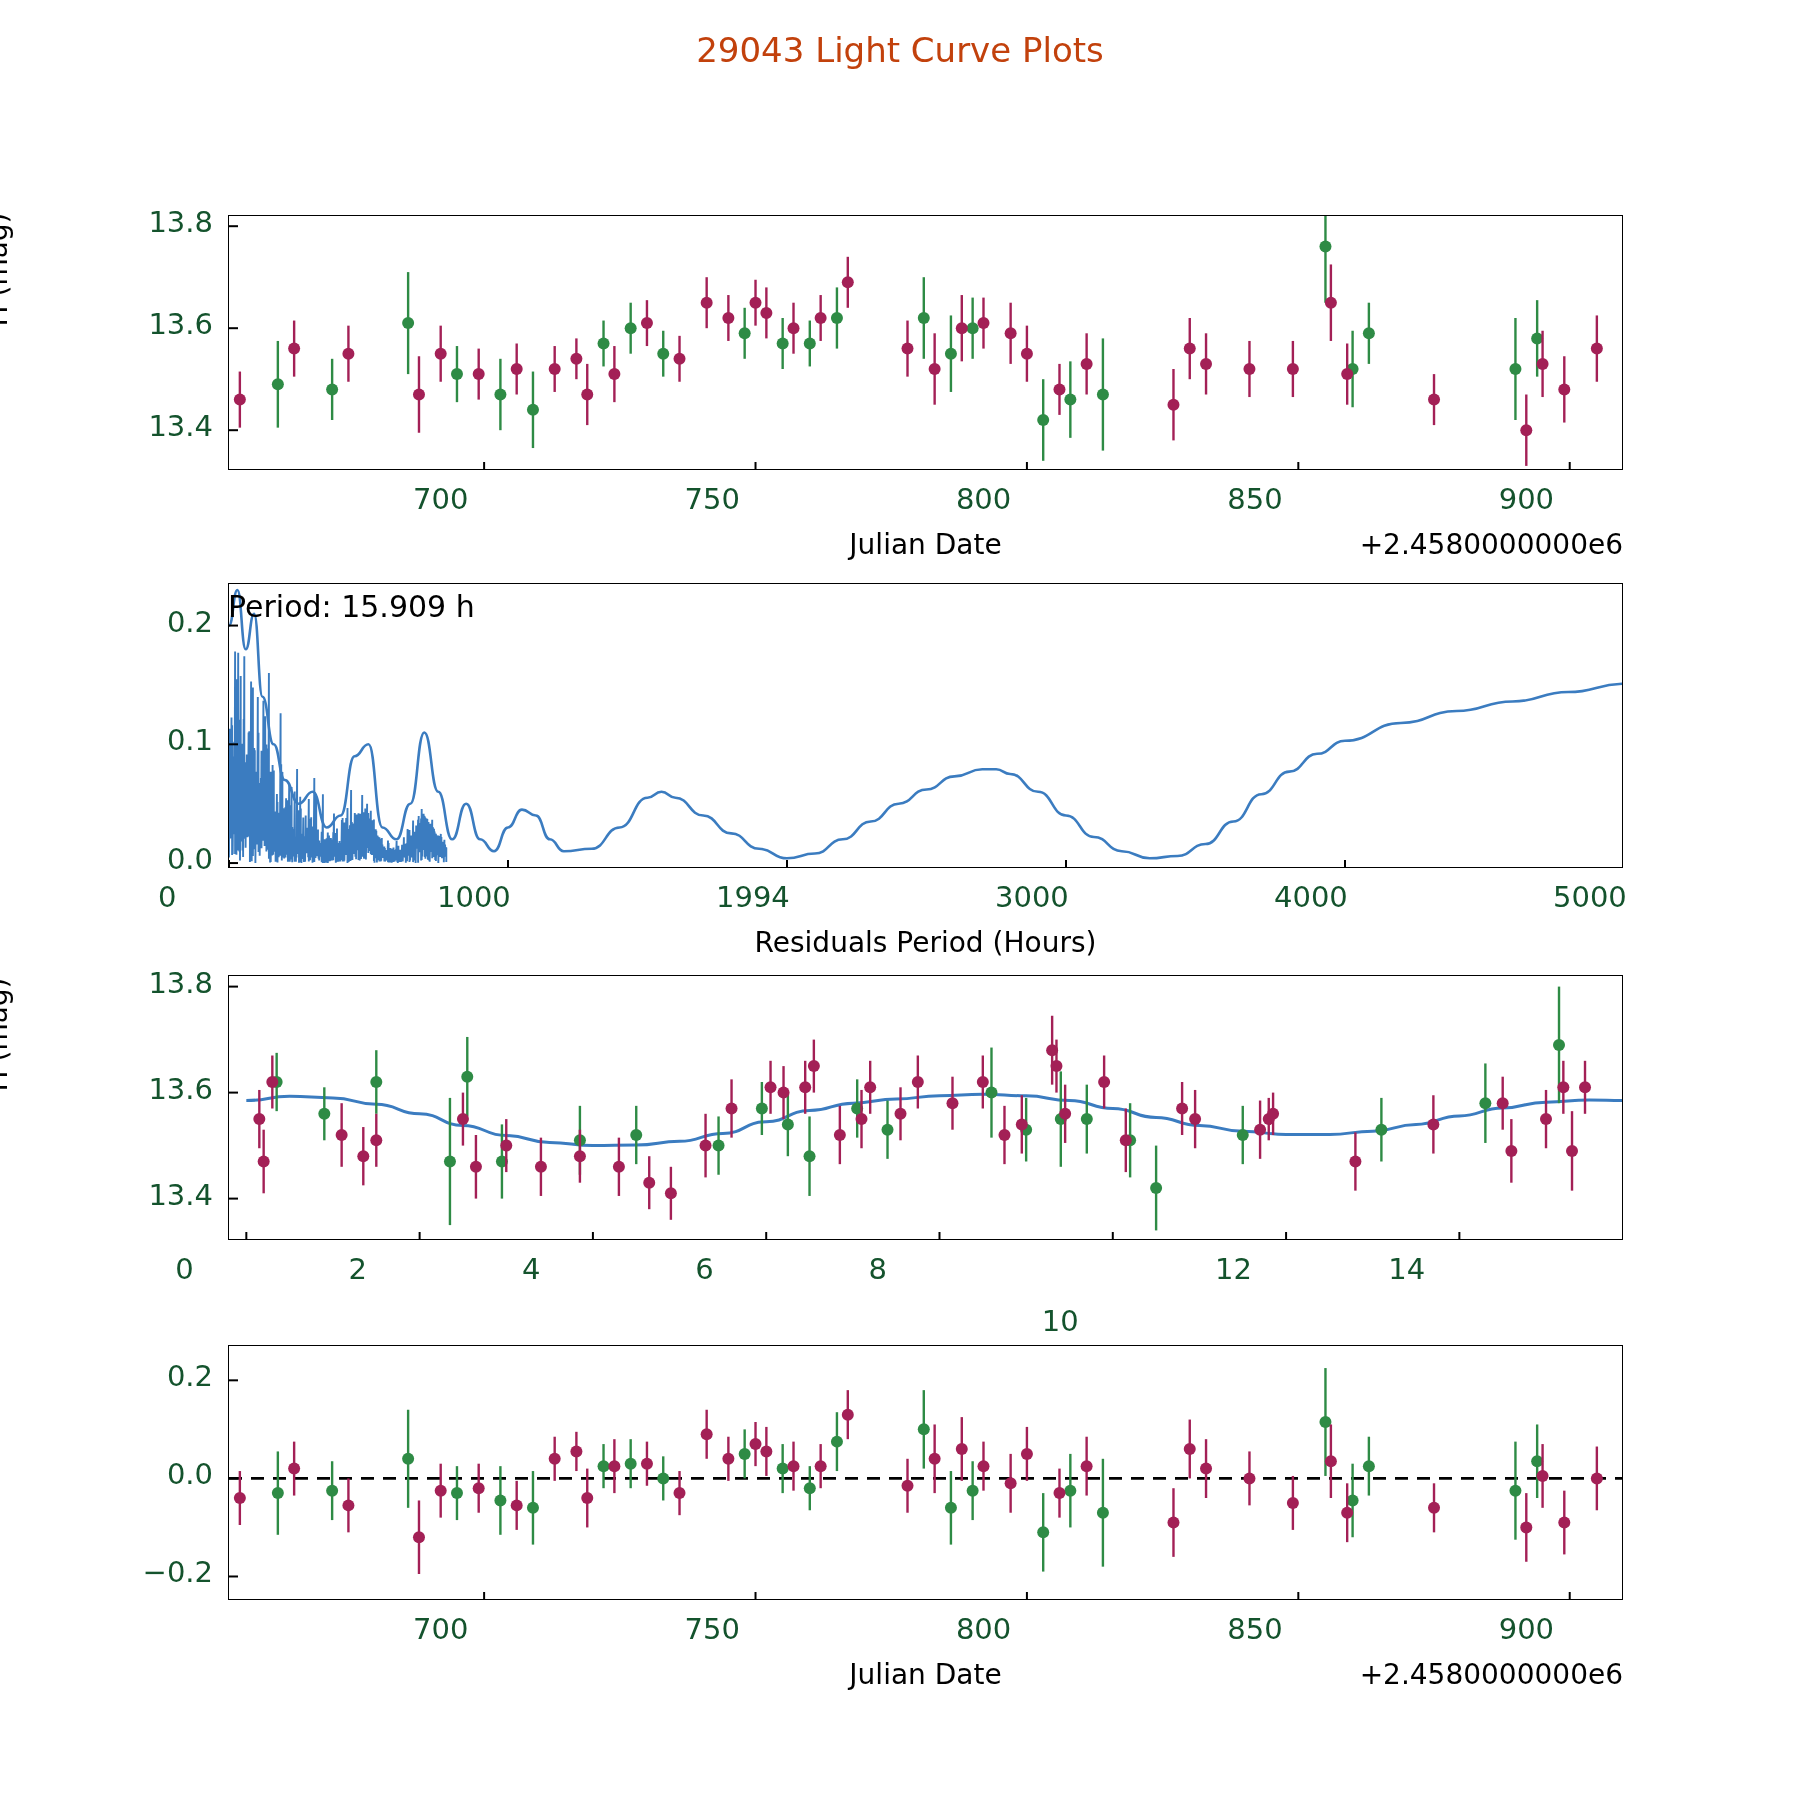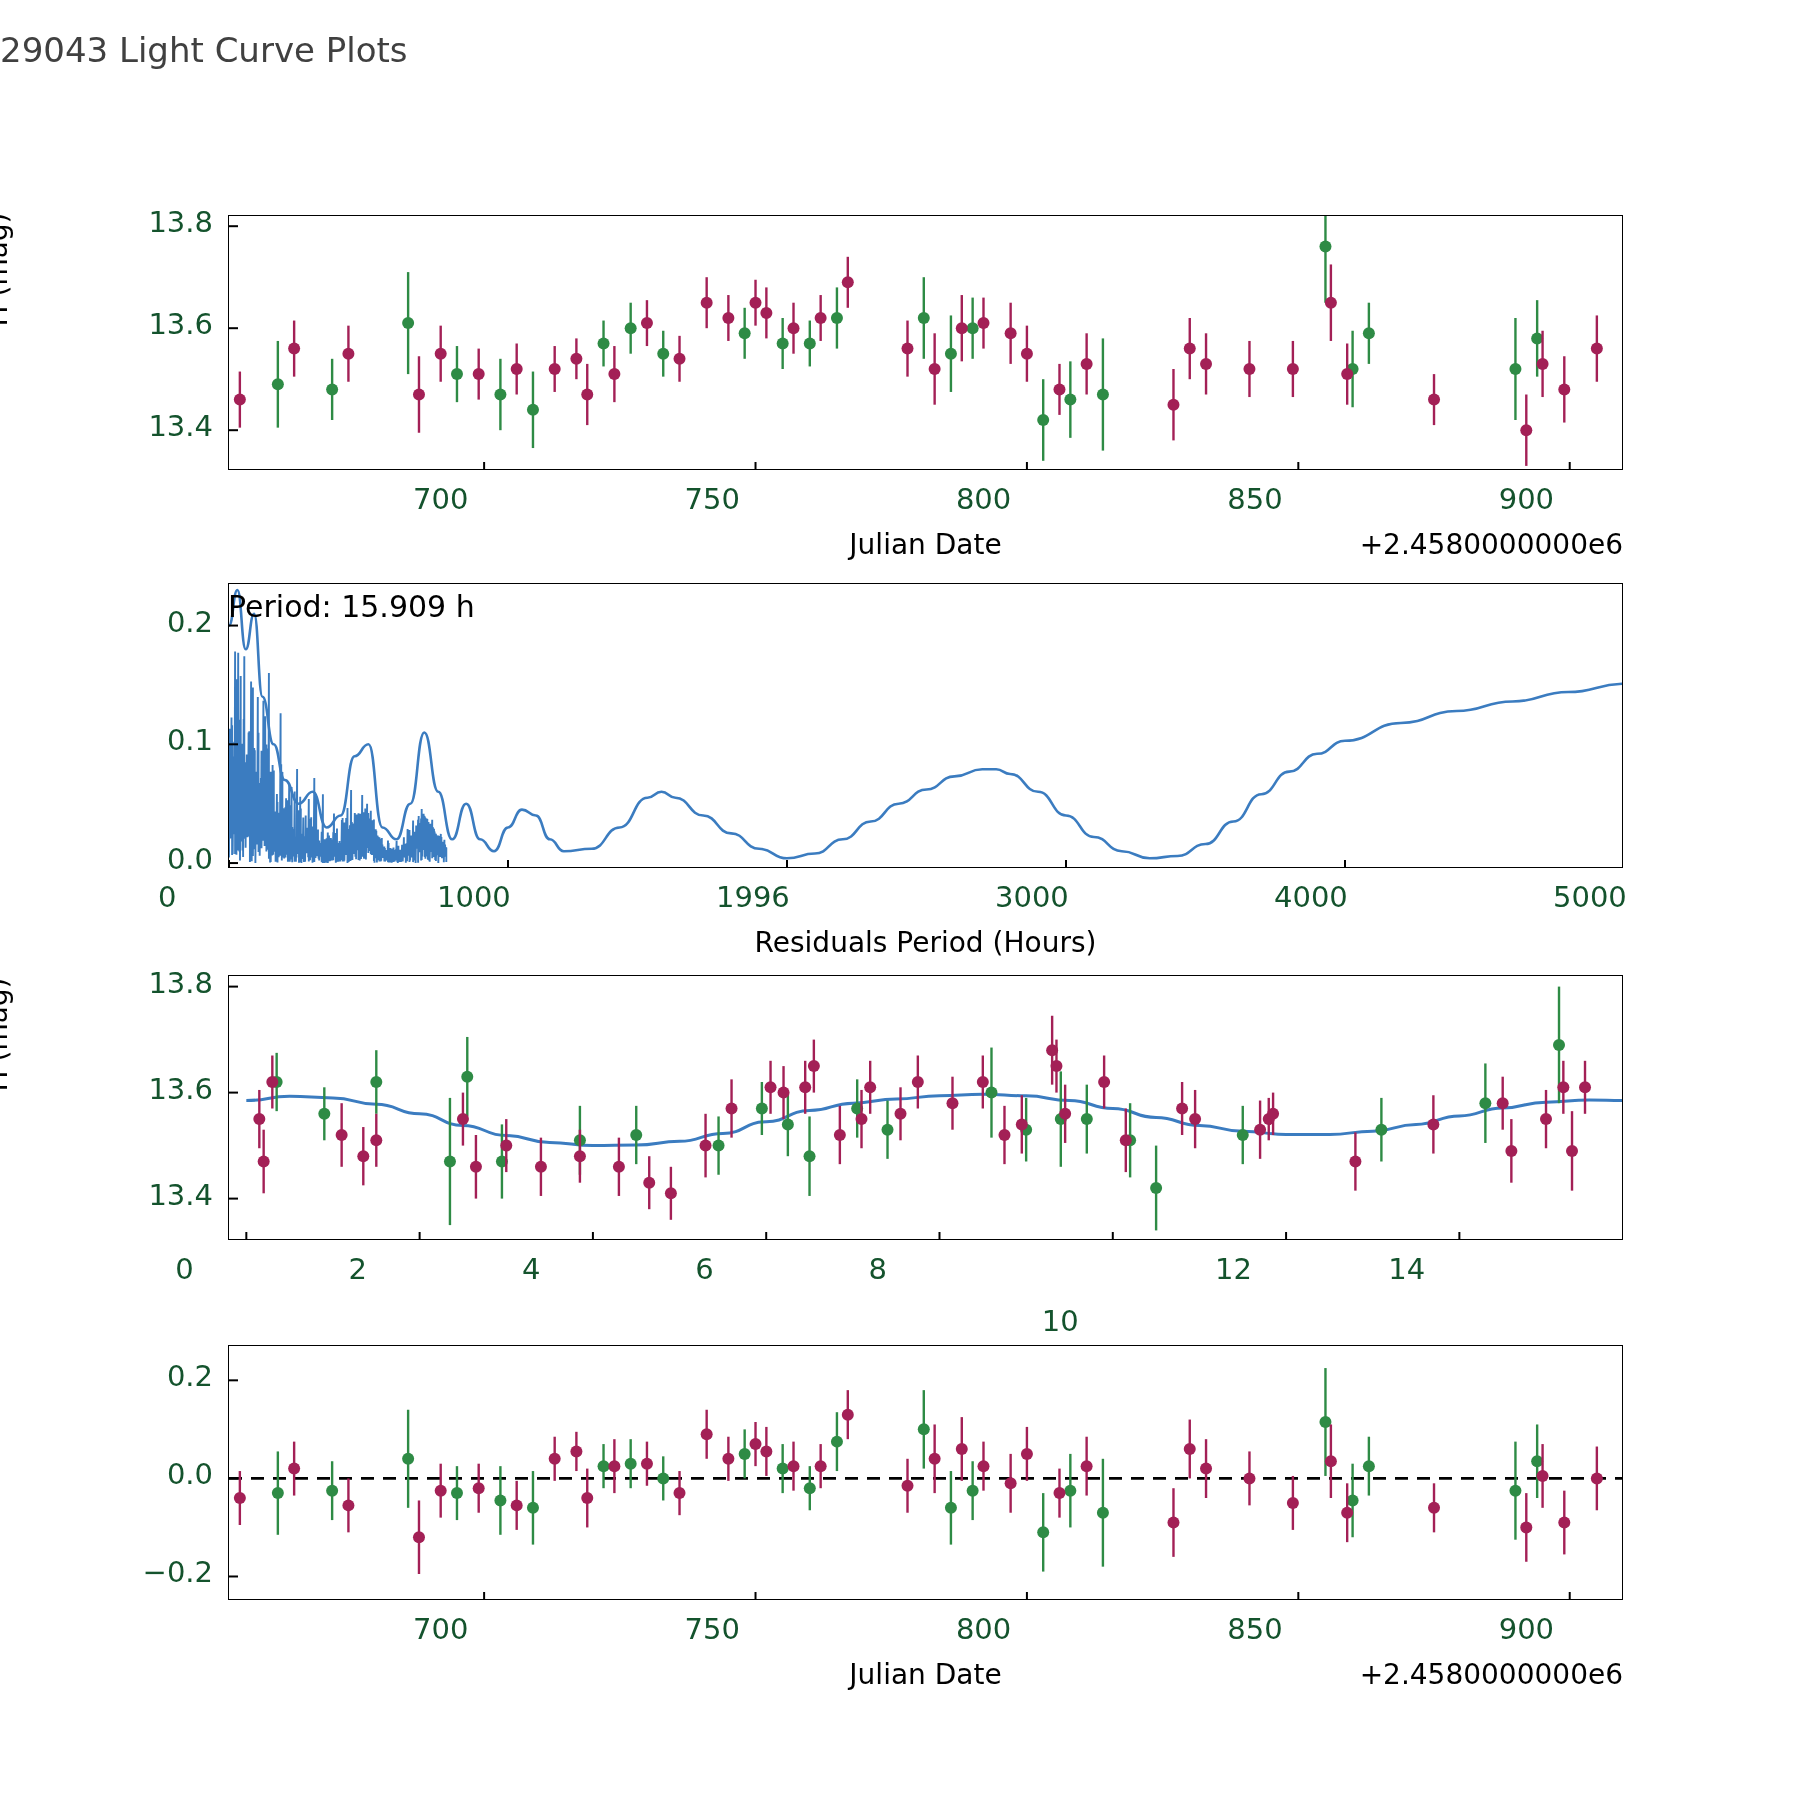--- a/index.html
+++ b/index.html
@@ -17,22 +17,23 @@
   #figure {
     position: relative;
     width: 1800px;
     height: 1800px;
   }
   .fig-title {
     position: absolute;
     top: 30px;
     left: 0;
     width: 1800px;
+    text-align: center;
     font-size: 34px;
-    color: #404040;
+    color: #c2410c;
   }
   .axes-frame {
     position: absolute;
     border: 1.6px solid #000;
     box-sizing: border-box;
     background: #fff;
     overflow: hidden;
   }
   .axes-svg {
     position: absolute;
@@ -243,21 +244,21 @@
         <line x1="837" x2="837" y1="285" y2="276" stroke="#000" stroke-width="2"></line>
         <line x1="1116" x2="1116" y1="285" y2="276" stroke="#000" stroke-width="2"></line>
         <line x1="1395" x2="1395" y1="285" y2="276" stroke="#000" stroke-width="2"></line>
         <line x1="0" x2="9" y1="279.0625" y2="279.0625" stroke="#000" stroke-width="2"></line>
         <line x1="0" x2="9" y1="160.3125" y2="160.3125" stroke="#000" stroke-width="2"></line>
         <line x1="0" x2="9" y1="41.56249999999997" y2="41.56249999999997" stroke="#000" stroke-width="2"></line>
       </svg>
     </div>
     <div class="tick-label tick-x" style="left: 158px; top: 880px; width: 140px;">0</div>
     <div class="tick-label tick-x" style="left: 437px; top: 880px; width: 140px;">1000</div>
-    <div class="tick-label tick-x" style="left: 716px; top: 880px; width: 140px;">1996</div>
+    <div class="tick-label tick-x" style="left: 716px; top: 880px; width: 140px;">1994</div>
     <div class="tick-label tick-x" style="left: 995px; top: 880px; width: 140px;">3000</div>
     <div class="tick-label tick-x" style="left: 1274px; top: 880px; width: 140px;">4000</div>
     <div class="tick-label tick-x" style="left: 1553px; top: 880px; width: 140px;">5000</div>
     <div class="tick-label tick-y" style="left: 53px; top: 842.062px; width: 160px;">0.0</div>
     <div class="tick-label tick-y" style="left: 53px; top: 723.312px; width: 160px;">0.1</div>
     <div class="tick-label tick-y" style="left: 53px; top: 604.562px; width: 160px;">0.2</div>
     <div class="xlabel" style="left: 228px; width: 1395px; top: 926px;">Residuals Period (Hours)</div>
     <div class="ylabel" style="left: 38px; top: 725.5px; transform: translate(-50%, -50%) rotate(-90deg); position: absolute;">L-S Power</div>
     <div class="annot" style="left: 228px; width: 1395px; top: 589px;">Period: 15.909 h</div>
     <div class="axes-frame" style="left: 228px; top: 975px; width: 1395px; height: 265px;">

